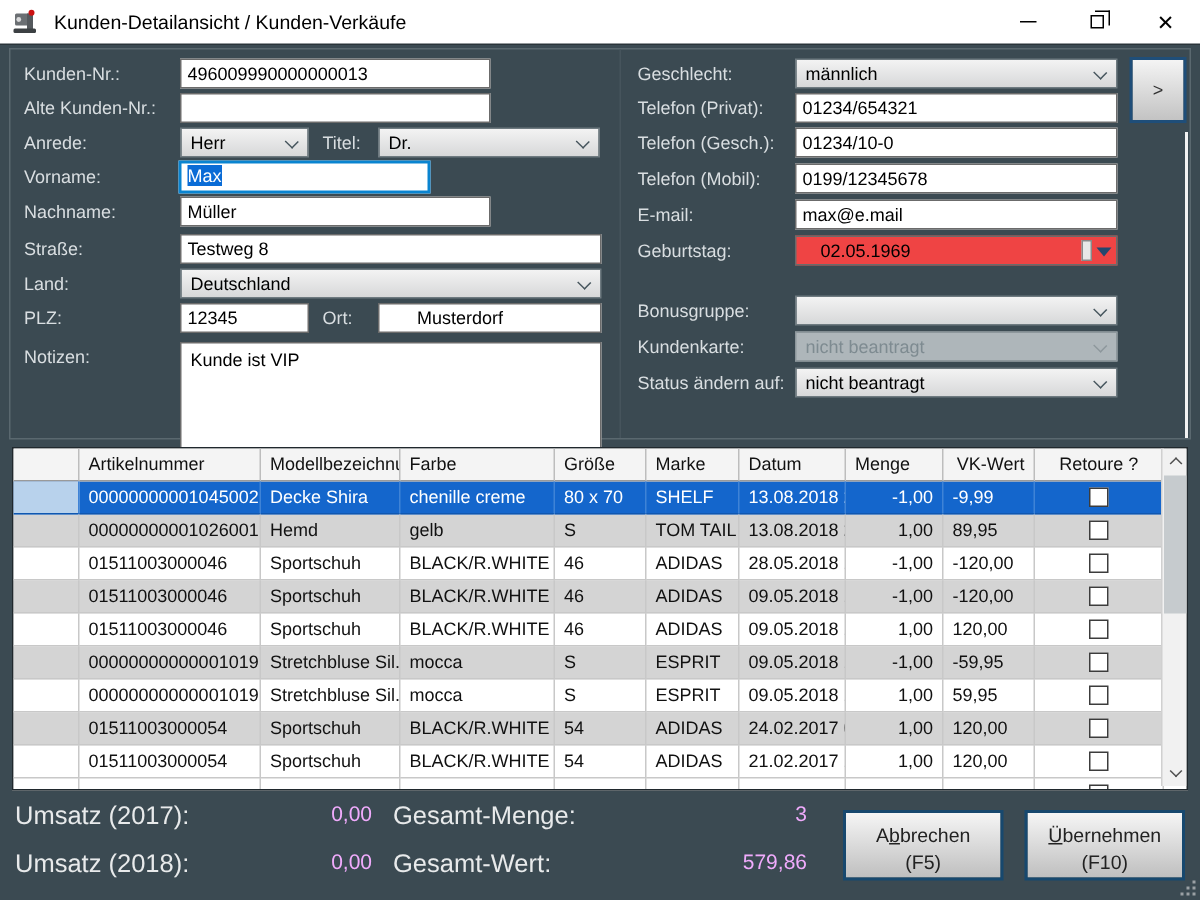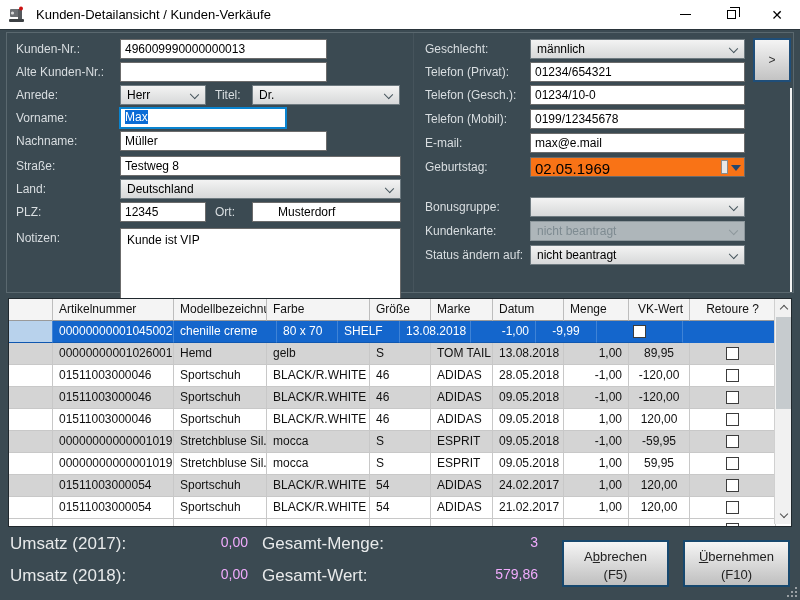--- a/index.html
+++ b/index.html
@@ -27,21 +27,21 @@
   .fakefield { position:absolute; height:20px; background:#fff; border:1px solid #6b6b6b; font-size:12px; color:#000; padding:1px 4px; overflow:hidden; }
   .fakefield.focused { border:2px solid #0a84d0; height:22px; }
   .sel-highlight { background:#0a6cd6; color:#fff; }
   .textarea-box { position:absolute; background:#fff; border:1px solid #6b6b6b; font-size:12px; color:#000; padding:4px 6px; line-height:15px; }
 
   .dropdown { position:absolute; height:20px; background:linear-gradient(180deg,#f3f3f3,#d7d8d9); border:1px solid #6e7a80; font-size:12px; color:#000; padding:2px 22px 0 6px; overflow:hidden; white-space:nowrap; }
   .dropdown .chev { position:absolute; right:7px; top:5px; width:7px; height:7px; border-right:1px solid #45545c; border-bottom:1px solid #45545c; transform:rotate(45deg) scaleY(0.9); }
   .dropdown.disabled { background:#aeb6ba; color:#7e8b91; border-color:#8d979c; }
   .dropdown.disabled .chev { border-color:#8d979c; }
 
-  .datefield { position:absolute; height:20px; background:#f97316; border:1px solid #6b6b6b; font-size:15px; color:#000; padding:2px 30px 0 4px; }
+  .datefield { position:absolute; height:20px; background:#ef4444; border:1px solid #6b6b6b; font-size:12px; color:#000; padding:2px 30px 0 16px; }
   .date-grip { position:absolute; right:16px; top:2px; width:7px; height:14px; background:#e8e8e8; border:1px solid #8a8a8a; }
   .date-arrow { position:absolute; right:3px; top:7px; width:0; height:0; border-left:5px solid transparent; border-right:5px solid transparent; border-top:6px solid #24476e; }
 
   .expand-btn { position:absolute; left:753px; top:38px; width:38px; height:44px; background:linear-gradient(180deg,#f4f4f4,#c3c3c3); border:2px solid #1f4e79; font-size:12px; color:#333; display:flex; align-items:center; justify-content:center; cursor:default; }
 
   
   .table-wrap { position:absolute; left:8px; top:298px; width:784px; height:229px; background:#fff; border:1px solid #20282d; overflow:hidden; }
   .trow { display:flex; height:22px; line-height:21px; font-size:12px; color:#111; background:#fff; }
   .trow > div { border-right:1px solid #c8c8c8; border-bottom:1px solid #c8c8c8; padding:0 6px; overflow:hidden; white-space:nowrap; }
   .thead { background:#f4f4f4; font-size:12px; }
@@ -51,21 +51,21 @@
   .trow.selected > div { border-right-color:#3f83d6; border-bottom-color:#0f57b0; }
   .trow.selected .c0 { background:#b8d2ec; }
   .c0 { width:44px; }
   .c1 { width:121px; }
   .c2 { width:93px; }
   .c3 { width:103px; }
   .c4 { width:61px; }
   .c5 { width:62px; }
   .c6 { width:71px; }
   .c7 { width:65px; text-align:right; }
-  .c8 { width:61px; text-align:center; }
+  .c8 { width:61px; text-align:left; }
   .c9 { width:86px; display:flex; align-items:center; justify-content:center; }
   .thead .c8 { text-align:right; }
   .checkbox { width:13px; height:13px; background:#fff; border:1px solid #3c3c3c; display:inline-block; }
   .partial-row { height:9px; }
   .partial-row .checkbox { position:relative; top:6px; }
 
   
   .vscroll { position:absolute; right:0; top:0; width:17px; height:225px; background:#f1f1f1; border-left:1px solid #d0d0d0; }
   .sb-arrow { position:absolute; left:0; width:17px; height:17px; display:flex; align-items:center; justify-content:center; }
   .sb-up { top:0; } .sb-down { bottom:0; }
@@ -186,20 +186,21 @@
       <div class="c5">Marke</div>
       <div class="c6">Datum</div>
       <div class="c7" style="text-align:left">Menge</div>
       <div class="c8">VK-Wert</div>
       <div class="c9">Retoure ?</div>
     </div>
     <div>
         <div class="trow selected">
     <div class="c0"></div>
     <div class="c1">00000000001045002</div>
+    <div class="c2">Decke Shira</div>
     <div class="c3">chenille creme</div>
     <div class="c4">80 x 70</div>
     <div class="c5">SHELF</div>
     <div class="c6">13.08.2018 2...</div>
     <div class="c7">-1,00</div>
     <div class="c8">-9,99</div>
     <div class="c9">
             <span class="checkbox"></span>
           </div>
   </div>

